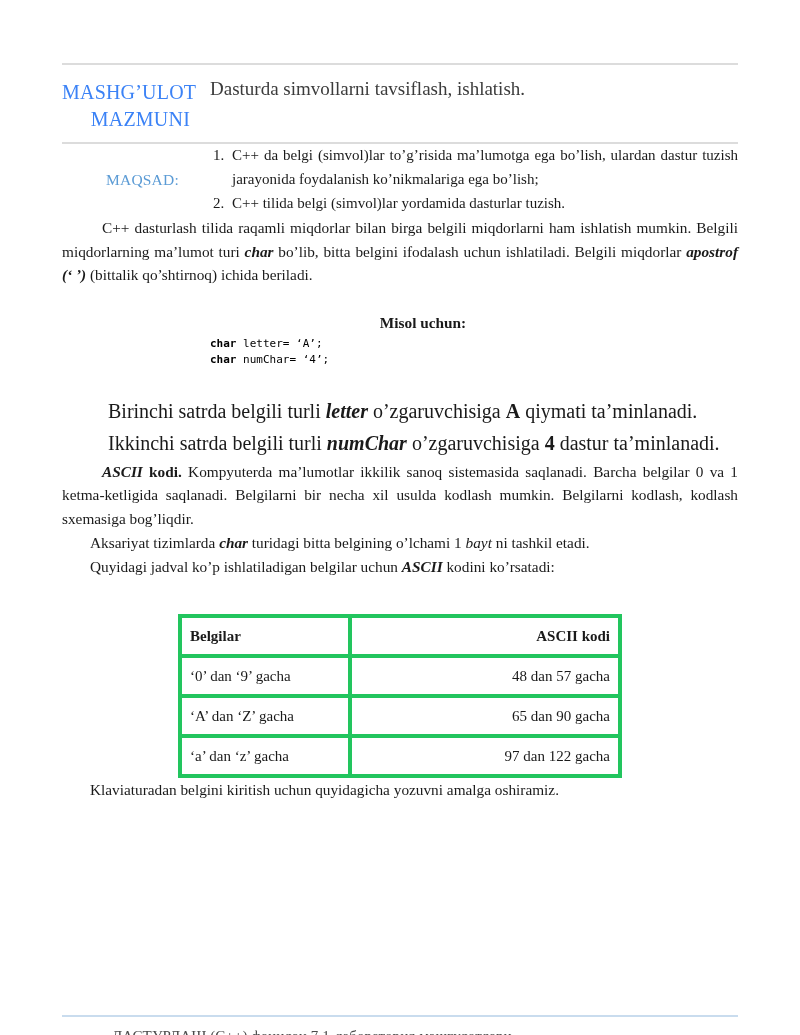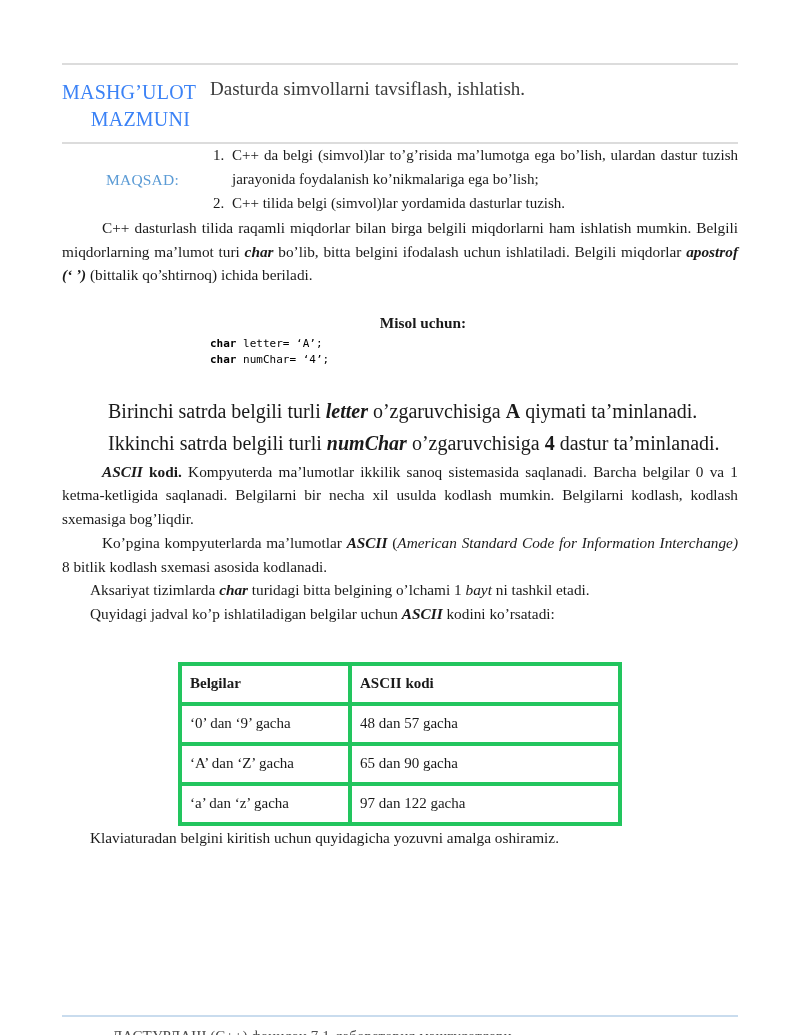--- a/index.html
+++ b/index.html
@@ -153,21 +153,21 @@
     border: 4px solid #22c55e;
     height: 26px;
     padding: 5px 8px;
     font-weight: normal;
   }
   table.ascii-table th {
     font-weight: bold;
     text-align: center;
   }
   table.ascii-table .col-sym { width: 150px; text-align: left; }
-  table.ascii-table .col-code { width: 250px; text-align: left; }
+  table.ascii-table .col-code { width: 250px; text-align: right; }
 
   
   .footer-text {
     position: absolute;
     left: 62px;
     top: 965px;
     padding-left: 50px;
     font-size: 15px;
     color: #4a4a4a;
     letter-spacing: .1px;
@@ -209,21 +209,20 @@
   <div class="code-block"><span class="kw">char</span><span> letter= ‘A’;</span>
 <span class="kw">char</span><span> numChar= ‘4’;</span></div>
 
   <div class="explain">
     <div><span>Birinchi satrda belgili turli </span><span class="bi">letter</span><span> o’zgaruvchisiga </span><b>A</b><span> qiymati ta’minlanadi.</span></div>
     <div><span>Ikkinchi satrda belgili turli </span><span class="bi">numChar</span><span>  o’zgaruvchisiga </span><b>4</b><span> dastur ta’minlanadi.</span></div>
   </div>
 
   <p class="body p-ascii"><span class="bi">ASCII</span><b> kodi.</b><span> Kompyuterda ma’lumotlar ikkilik sanoq sistemasida saqlanadi. Barcha belgilar 0 va 1 ketma-ketligida saqlanadi. Belgilarni bir necha xil usulda kodlash mumkin. Belgilarni kodlash, kodlash sxemasiga bog’liqdir.</span></p>
 
-  <p class="body p-kopgina"><span>Ko’pgina kompyuterlarda ma’lumotlar </span><span class="bi">ASCII</span><span> (</span><i>American Standard Code for Information Interchange)</i><span> 8 bitlik kodlash sxemasi asosida kodlanadi.</span></p>
 
   <p class="body p-aksariyat"><span>Aksariyat tizimlarda </span><span class="bi">char</span><span> turidagi bitta belgining o’lchami 1 </span><i>bayt</i><span> ni tashkil etadi.</span></p>
 
   <p class="body p-quyidagi"><span>Quyidagi jadval ko’p ishlatiladigan belgilar uchun </span><span class="bi">ASCII</span><span> kodini ko’rsatadi:</span></p>
 
   <div class="table-wrap">
     <table class="ascii-table">
       <thead>
         <tr>
           <th class="col-sym">Belgilar</th>

